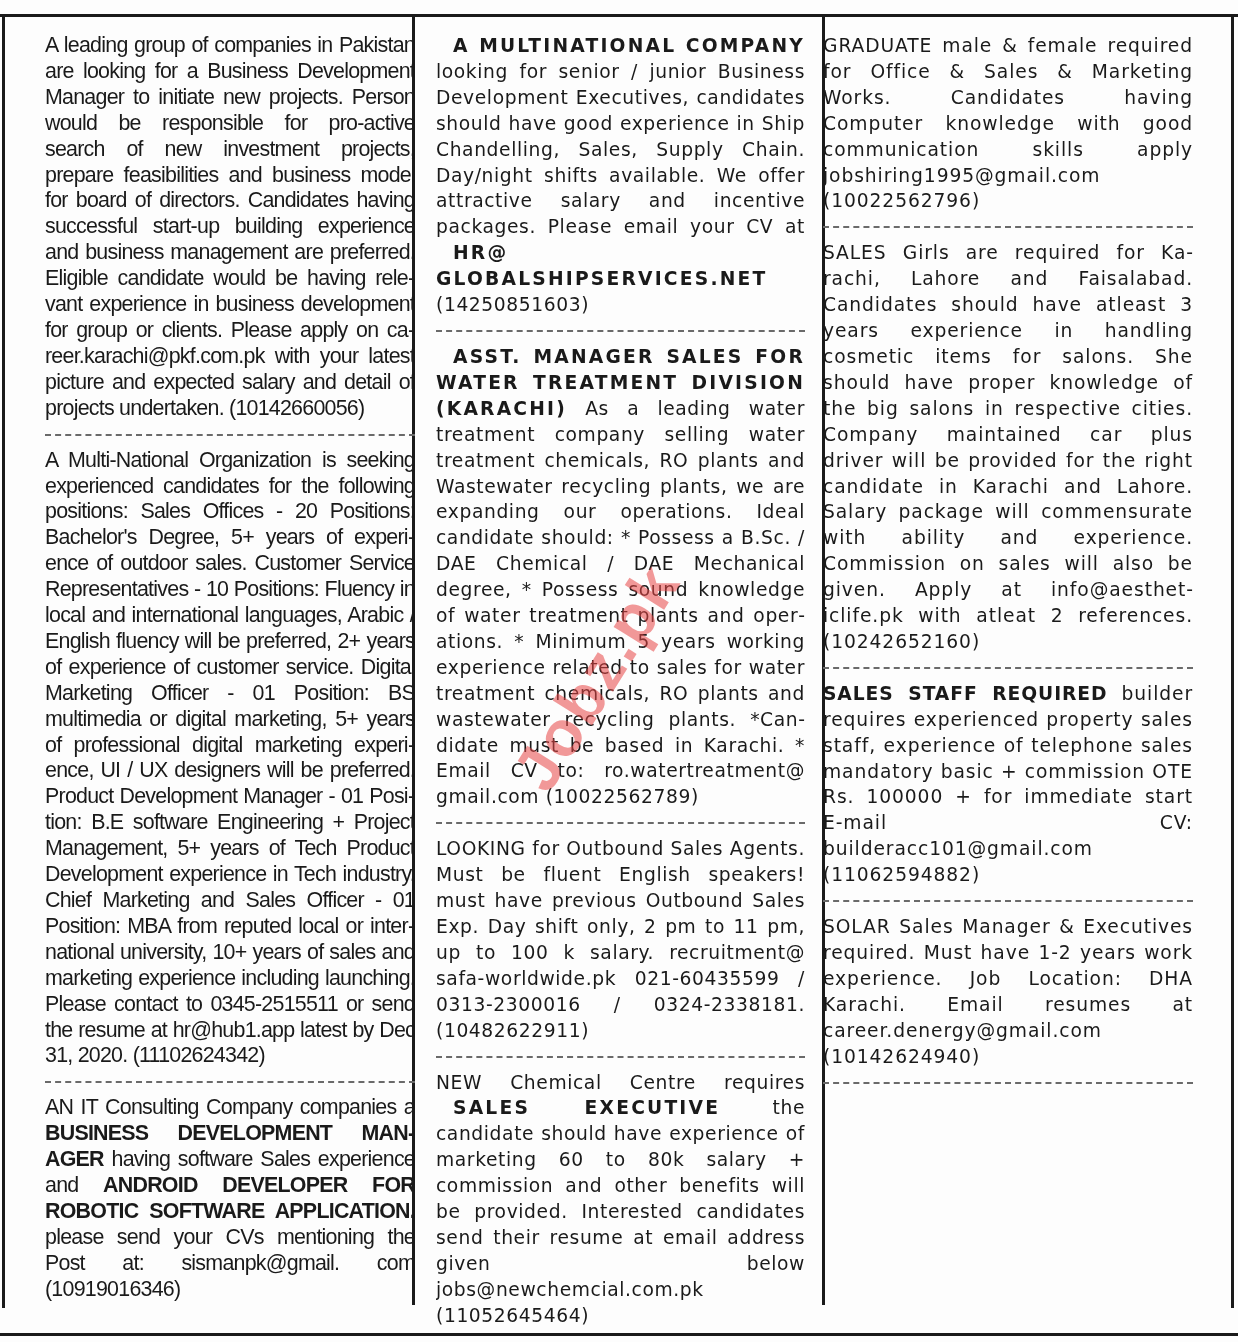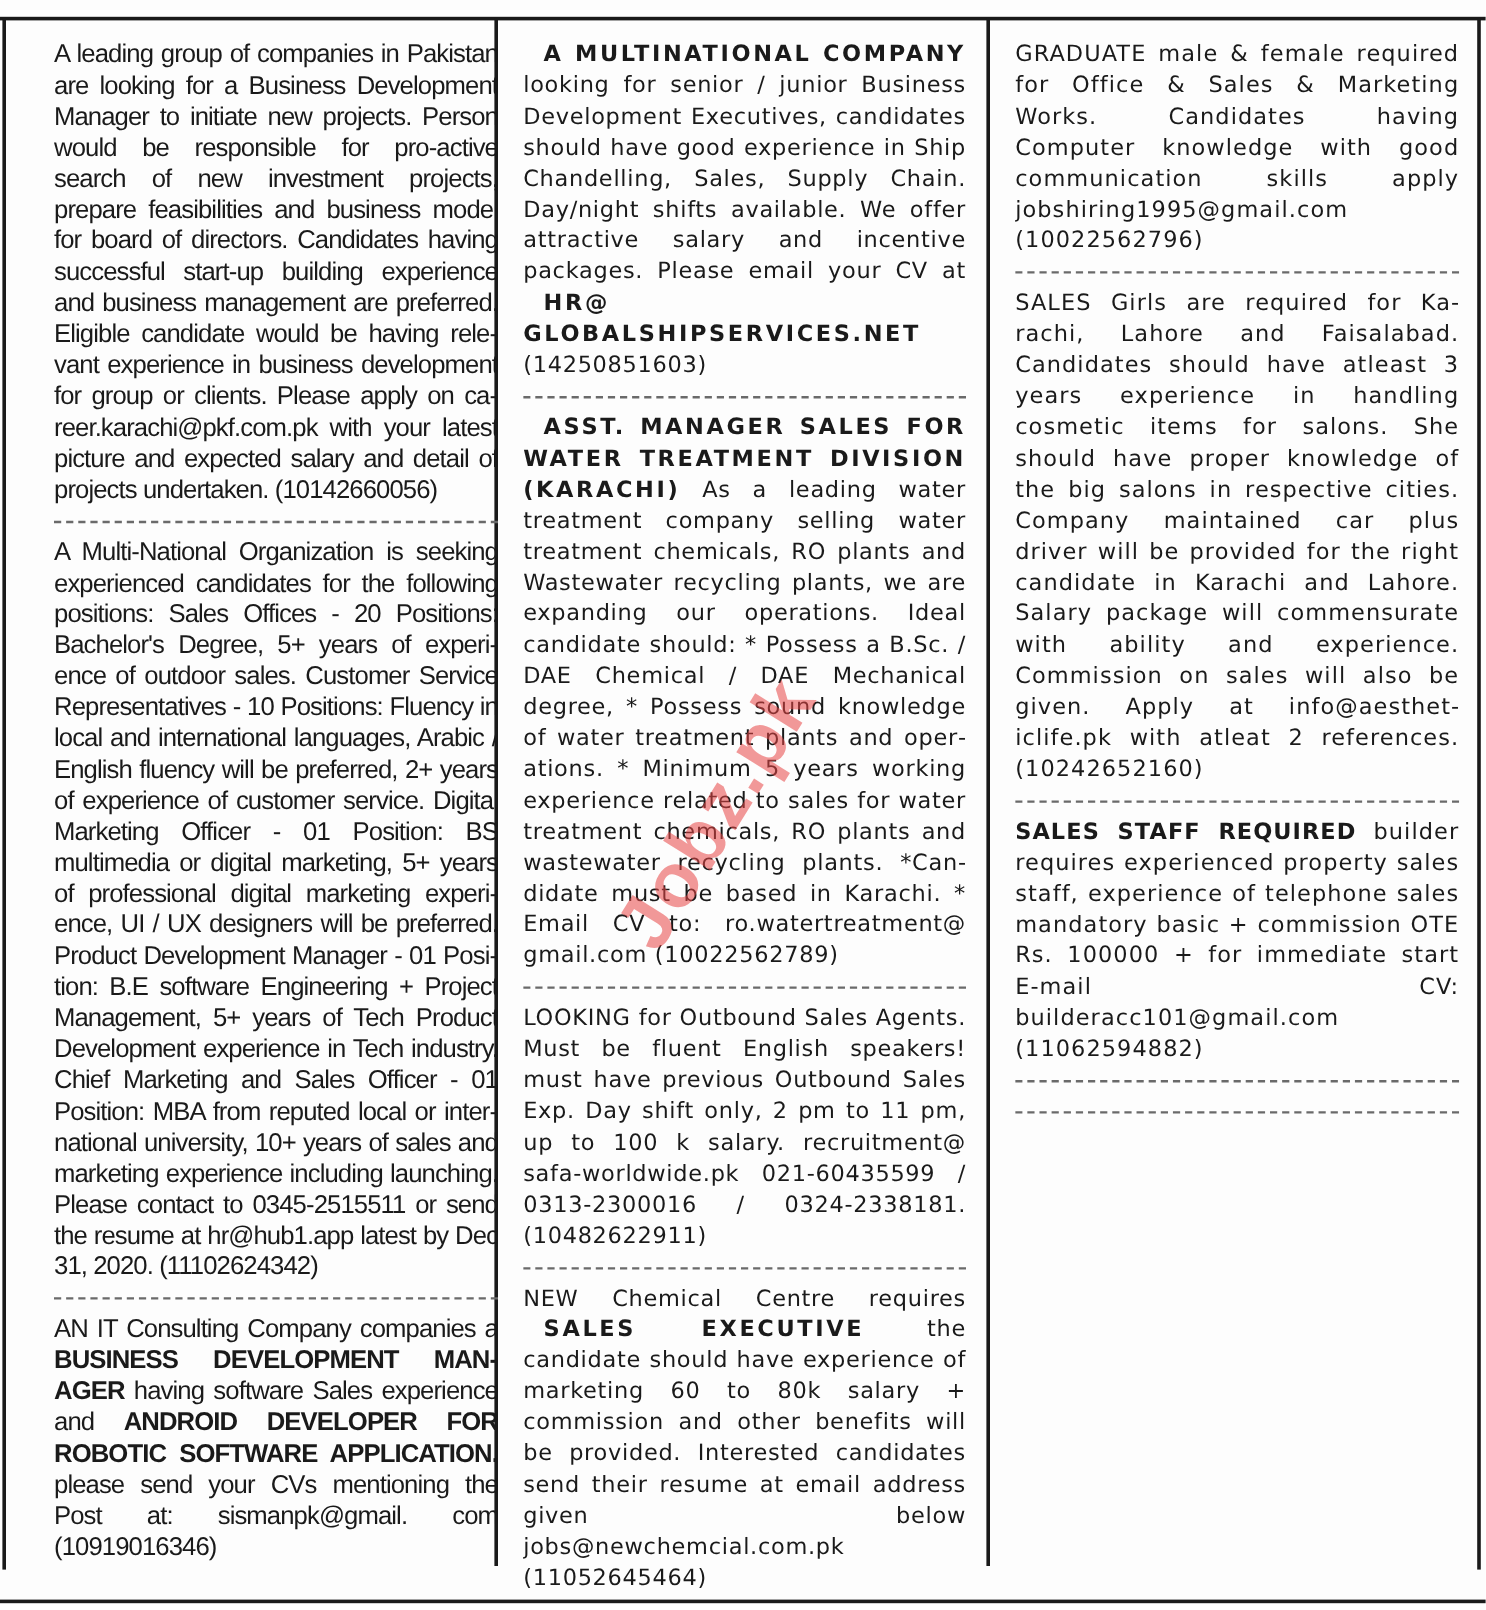--- a/index.html
+++ b/index.html
@@ -9,21 +9,21 @@
   .rule-bottom { position: absolute; left: 0; top: 1333px; width: 1238px; height: 3px; background: #1a1a1a; }
   .vline { position: absolute; top: 15px; width: 3px; background: #1a1a1a; }
   .v0 { left: 2px; height: 1293px; }
   .v1 { left: 412px; height: 1290px; }
   .v2 { left: 822px; height: 1290px; }
   .v3 { left: 1231px; height: 1293px; }
 
   .col { position: absolute; top: 33px; overflow: hidden; }
   .c1 { left: 25px; width: 370px; font-family: "Liberation Sans", sans-serif; font-size: 21.4px; line-height: 25.9px; letter-spacing: -0.75px; margin-left: 20px; }
   .c2 { left: 436px; width: 369px; font-family: "DejaVu Sans", sans-serif; font-size: 18.7px; line-height: 25.9px; letter-spacing: 0.6px; }
-  .c3 { left: 846px; width: 370px; font-family: "DejaVu Sans", sans-serif; font-size: 18.7px; line-height: 25.9px; letter-spacing: 0.9px; }
+  .c3 { left: 823px; width: 370px; font-family: "DejaVu Sans", sans-serif; font-size: 18.7px; line-height: 25.9px; letter-spacing: 0.9px; }
 
   .ad { text-align: justify; margin: 0; padding: 0; hyphens: manual; }
   .ad b { font-weight: bold; }
   .sep { height: 26px; position: relative; }
   .sep::after { content: ""; position: absolute; left: 0; right: 0; top: 12px; border-top: 2px dashed #6a6a6a; }
 
   .c2 .hl { letter-spacing: 2.2px; margin-left: 17px; }
   .watermark { position: absolute; left: 470px; top: 640px; transform: rotate(-58deg); transform-origin: center;
     font-family: "Liberation Sans", sans-serif; font-size: 64px; font-weight: bold; color: rgba(232, 70, 70, 0.55);
     letter-spacing: 2px; pointer-events: none; white-space: nowrap; }
@@ -55,17 +55,18 @@
       <div class="sep"></div>
       <p class="ad"><span>NEW Chemical Centre requires </span><b class="hl">SALES EXECUTIVE</b><span> the candidate should have experience of market­ing 60 to 80k salary + commission and other benefits will be provided. Interested candidates send their resume at email address given below jobs@newchemcial.com.pk (11052645464)</span></p>
     </div>
   <div class="col c3">
       <p class="ad"><span>GRADUATE male &amp; female re­quired for Office &amp; Sales &amp; Mar­keting Works. Candidates hav­ing Computer knowledge with good communication skills ap­ply jobshiring1995@gmail.com (10022562796)</span></p>
       <div class="sep"></div>
       <p class="ad"><span>SALES Girls are required for Ka­rachi, Lahore and Faisalabad. Candidates should have atleast 3 years experience in handling cosmetic items for salons. She should have proper knowledge of the big salons in respective cit­ies. Company maintained car plus driver will be provided for the right candidate in Karachi and Lahore. Salary package will commensu­rate with ability and experience. Commission on sales will also be given. Apply at info@aesthet­iclife.pk with atleat 2 references. (10242652160)</span></p>
       <div class="sep"></div>
       <p class="ad"><b class="hl">SALES STAFF REQUIRED</b><span> build­er requires experienced property sales staff, experience of tele­phone sales mandatory basic + commission OTE Rs. 100000 + for immediate start E-mail CV: builderacc101@gmail.com (11062594882)</span></p>
       <div class="sep"></div>
+      <p class="ad"><span>SOLAR Sales Manager &amp; Exec­utives required. Must have 1-2 years work experience. Job Loca­tion: DHA Karachi. Email resumes at career.denergy@gmail.com (10142624940)</span></p>
       <div class="sep"></div>
     </div>
 
   <div class="watermark">Jobz.pk</div>
 </div>
 
 </body></html>

